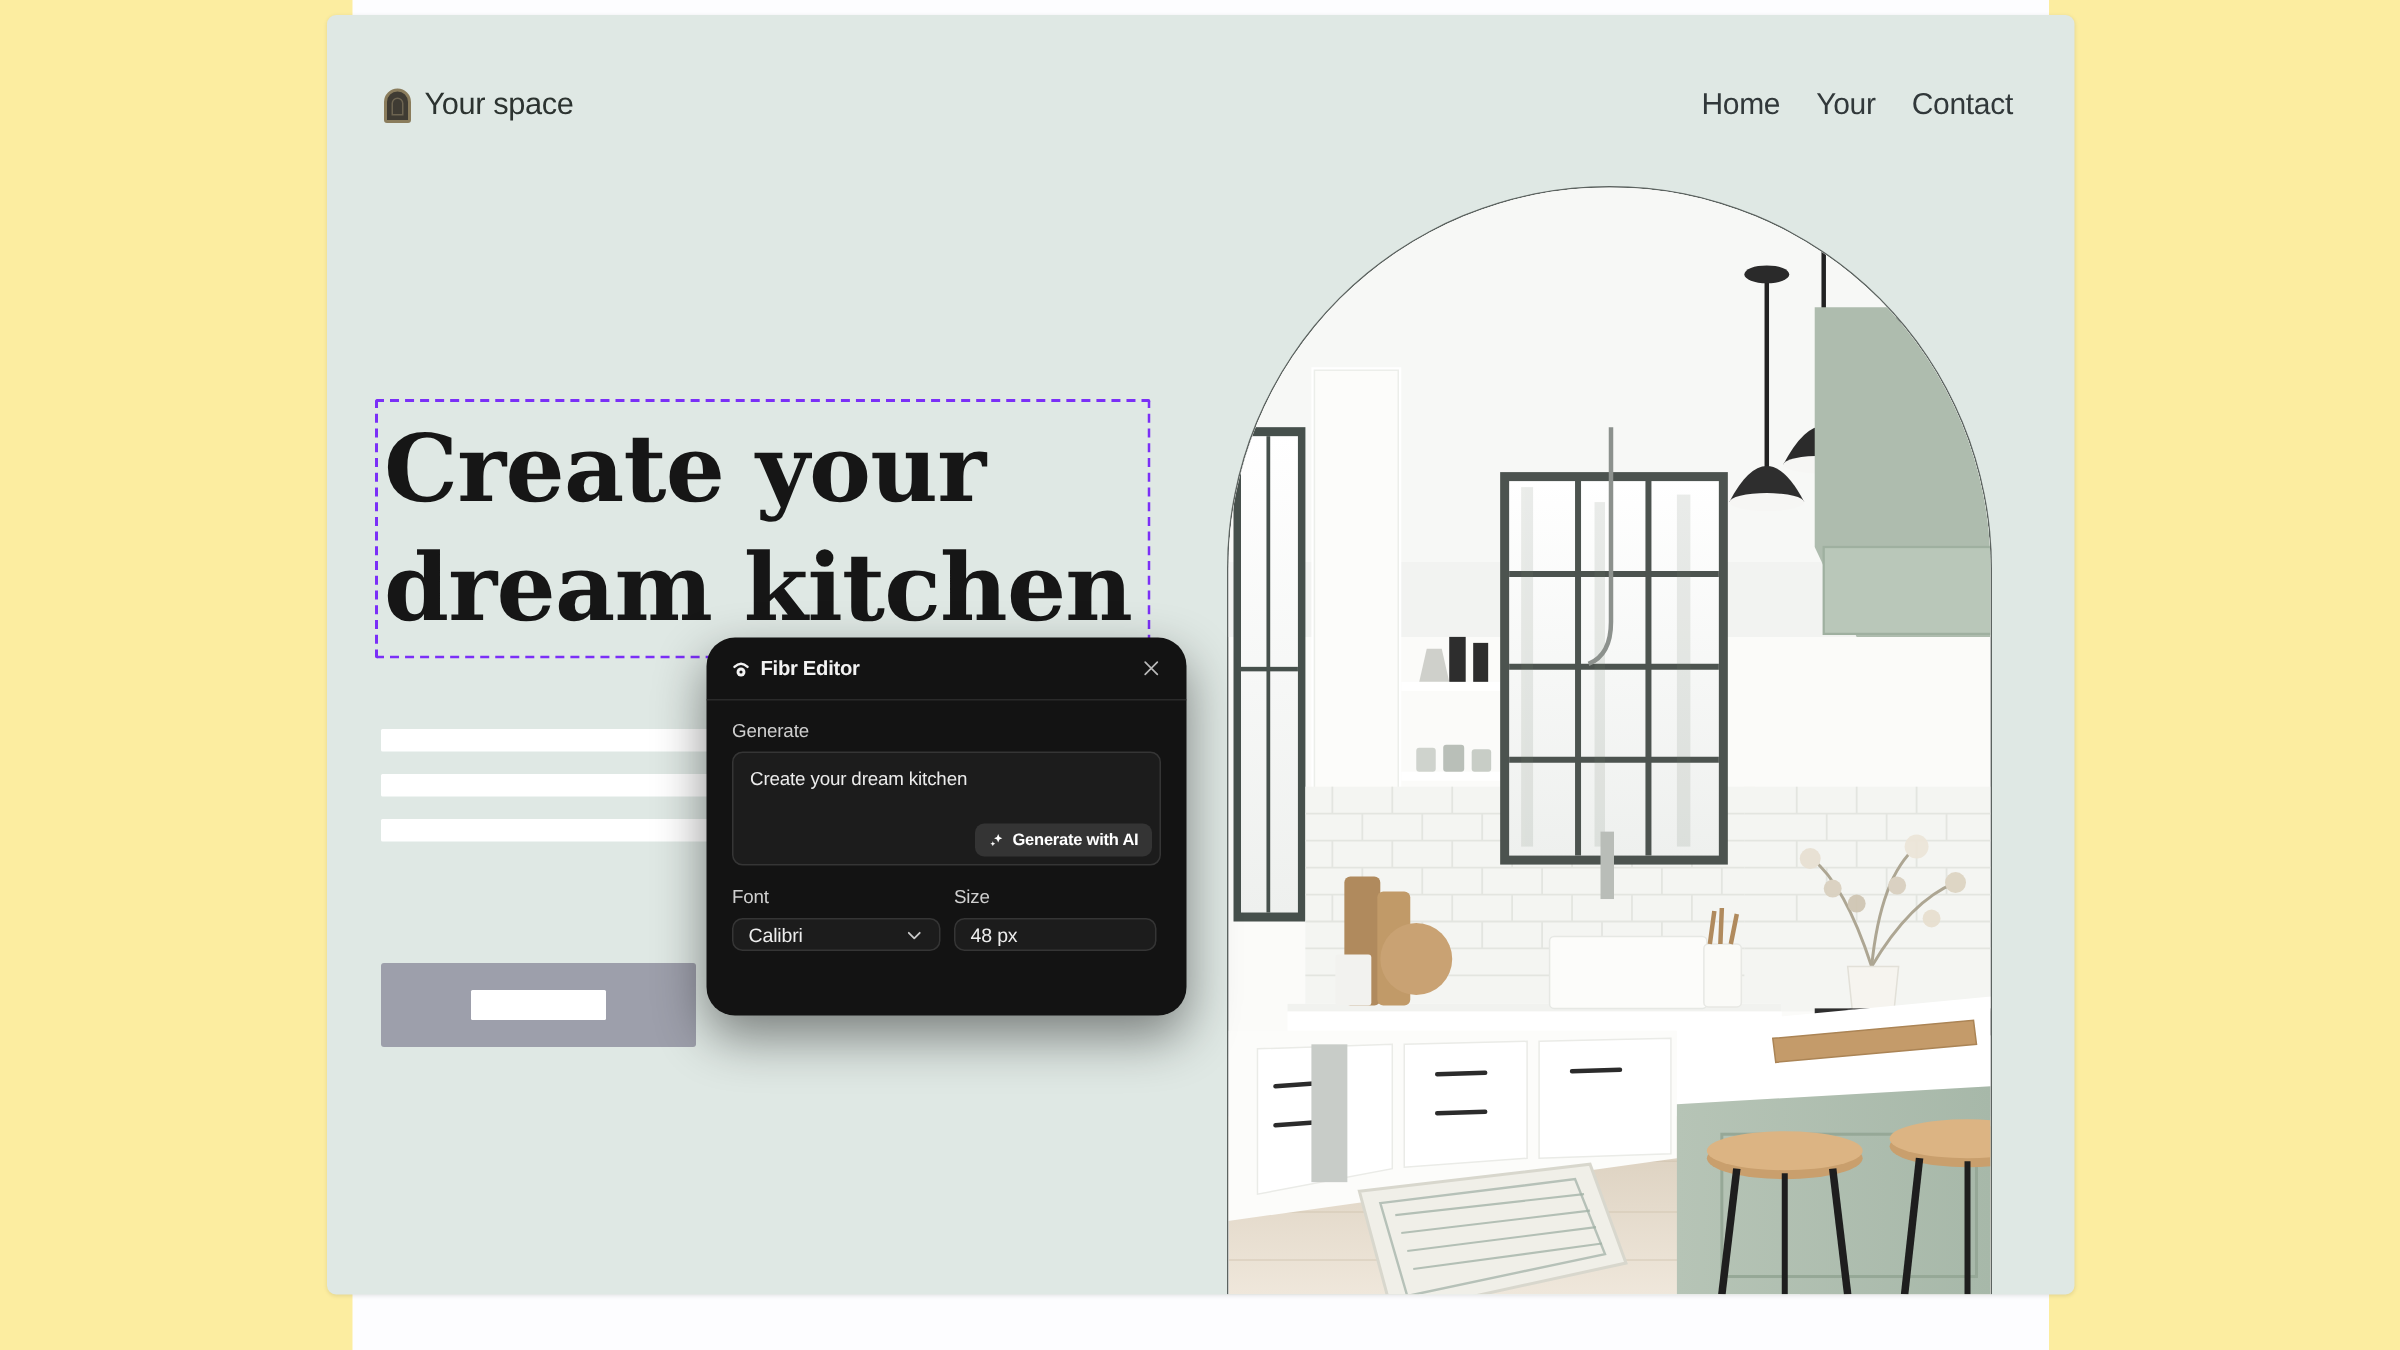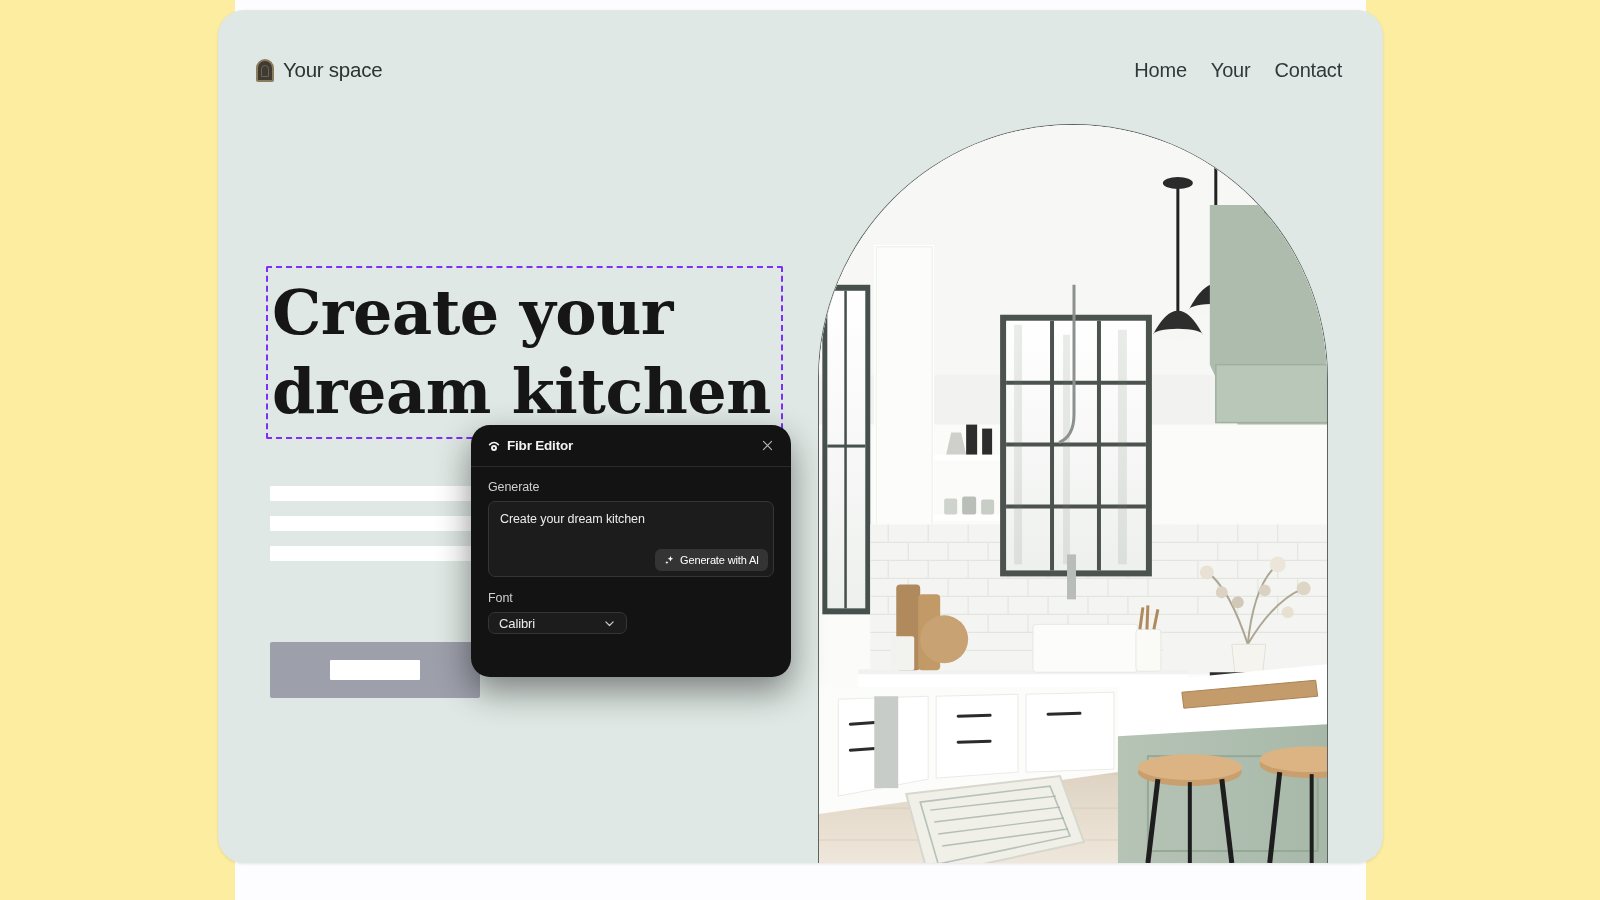--- a/index.html
+++ b/index.html
@@ -35,21 +35,21 @@
   }
 
   
   #site-card {
     position: absolute;
     left: 218px;
     top: 10px;
     width: 1165px;
     height: 853px;
     background: #dfe8e4;
-    border-radius: 26px;
+    border-radius: 6px;
     overflow: hidden;
     box-shadow: 0 1px 3px rgba(0,0,0,0.10);
   }
 
   
   #site-header {
     position: absolute;
     left: 0; top: 0;
     width: 100%;
     height: 120px;
@@ -107,21 +107,20 @@
     cursor: pointer;
     white-space: nowrap;
   }
 
   
   #hero-left {
     position: absolute;
     left: 32px;
     top: 256px;
     width: 560px;
-    margin-left: 16px;
   }
 
   #headline-wrap {
     position: relative;
     display: inline-block;
     padding: 6px 10px 6px 4px;
     border: 2.5px dashed #7b2ff7;
     border-radius: 2px;
   }
 
@@ -279,21 +278,21 @@
     gap: 5px;
     padding: 0 9px;
     background: #343434;
     border: none;
     border-radius: 6px;
     cursor: pointer;
     color: #fff;
   }
   #generate-ai-label {
     font-size: 11px;
-    font-weight: 400;
+    font-weight: 700;
     letter-spacing: -0.15px;
     white-space: nowrap;
   }
 
   #controls-row {
     display: flex;
     gap: 9px;
     margin-top: 14px;
   }
   .control-col { flex: 1; }
@@ -647,18 +646,24 @@
           <div class="select-box">
             <span class="ctl-value">Calibri</span>
             <span class="chev" style="display:flex;">
               <svg viewBox="0 0 16 16" width="13" height="13" fill="none">
                 <path d="M3.5 6 L8 10.5 L12.5 6" stroke="currentColor" stroke-width="1.5" stroke-linecap="round" stroke-linejoin="round"></path>
               </svg>
             </span>
           </div>
         </div>
 
+        <div class="control-col size-col">
+          <label class="field-label">Size</label>
+          <div class="input-box">
+            <span class="ctl-value">48 px</span>
+          </div>
+        </div>
 
       </div>
     </div>
   </section>
 
 </div>
 
 </body></html>

